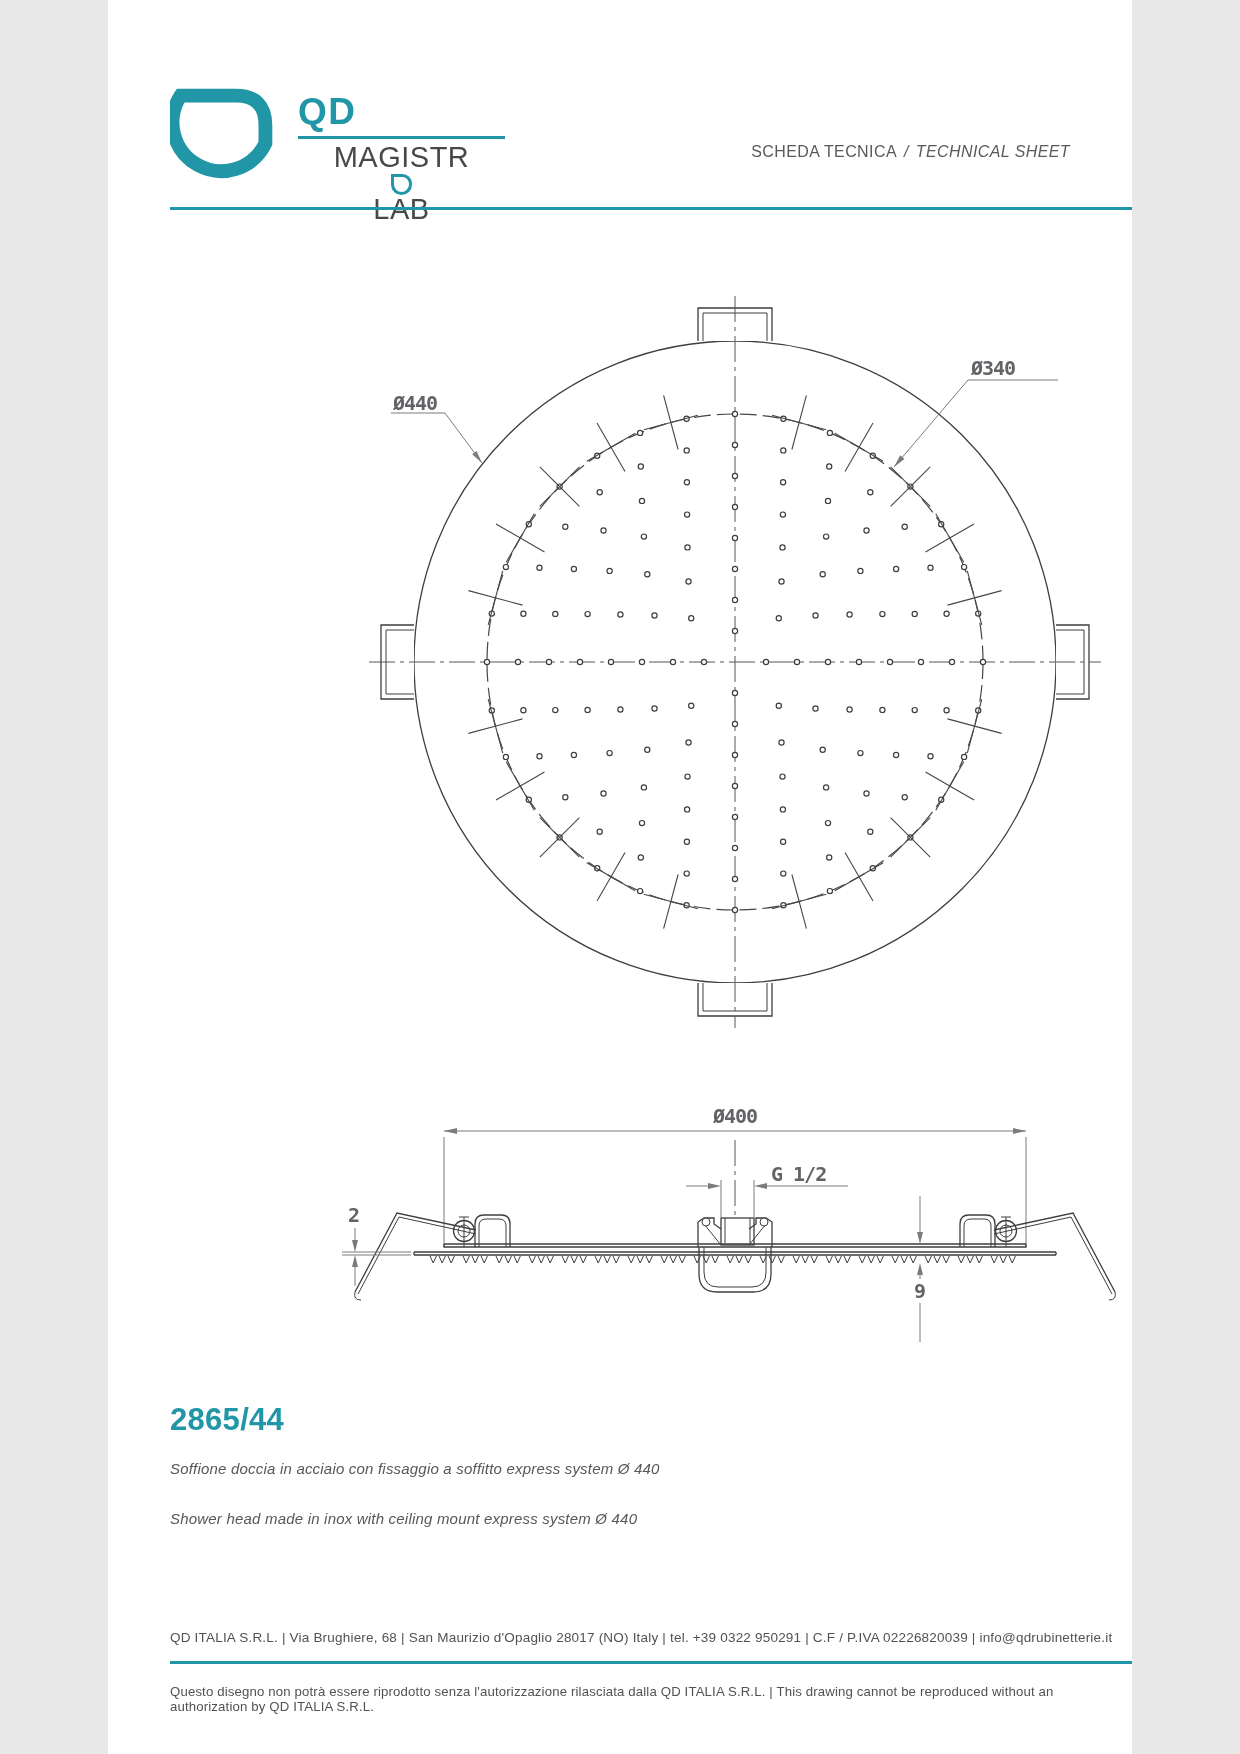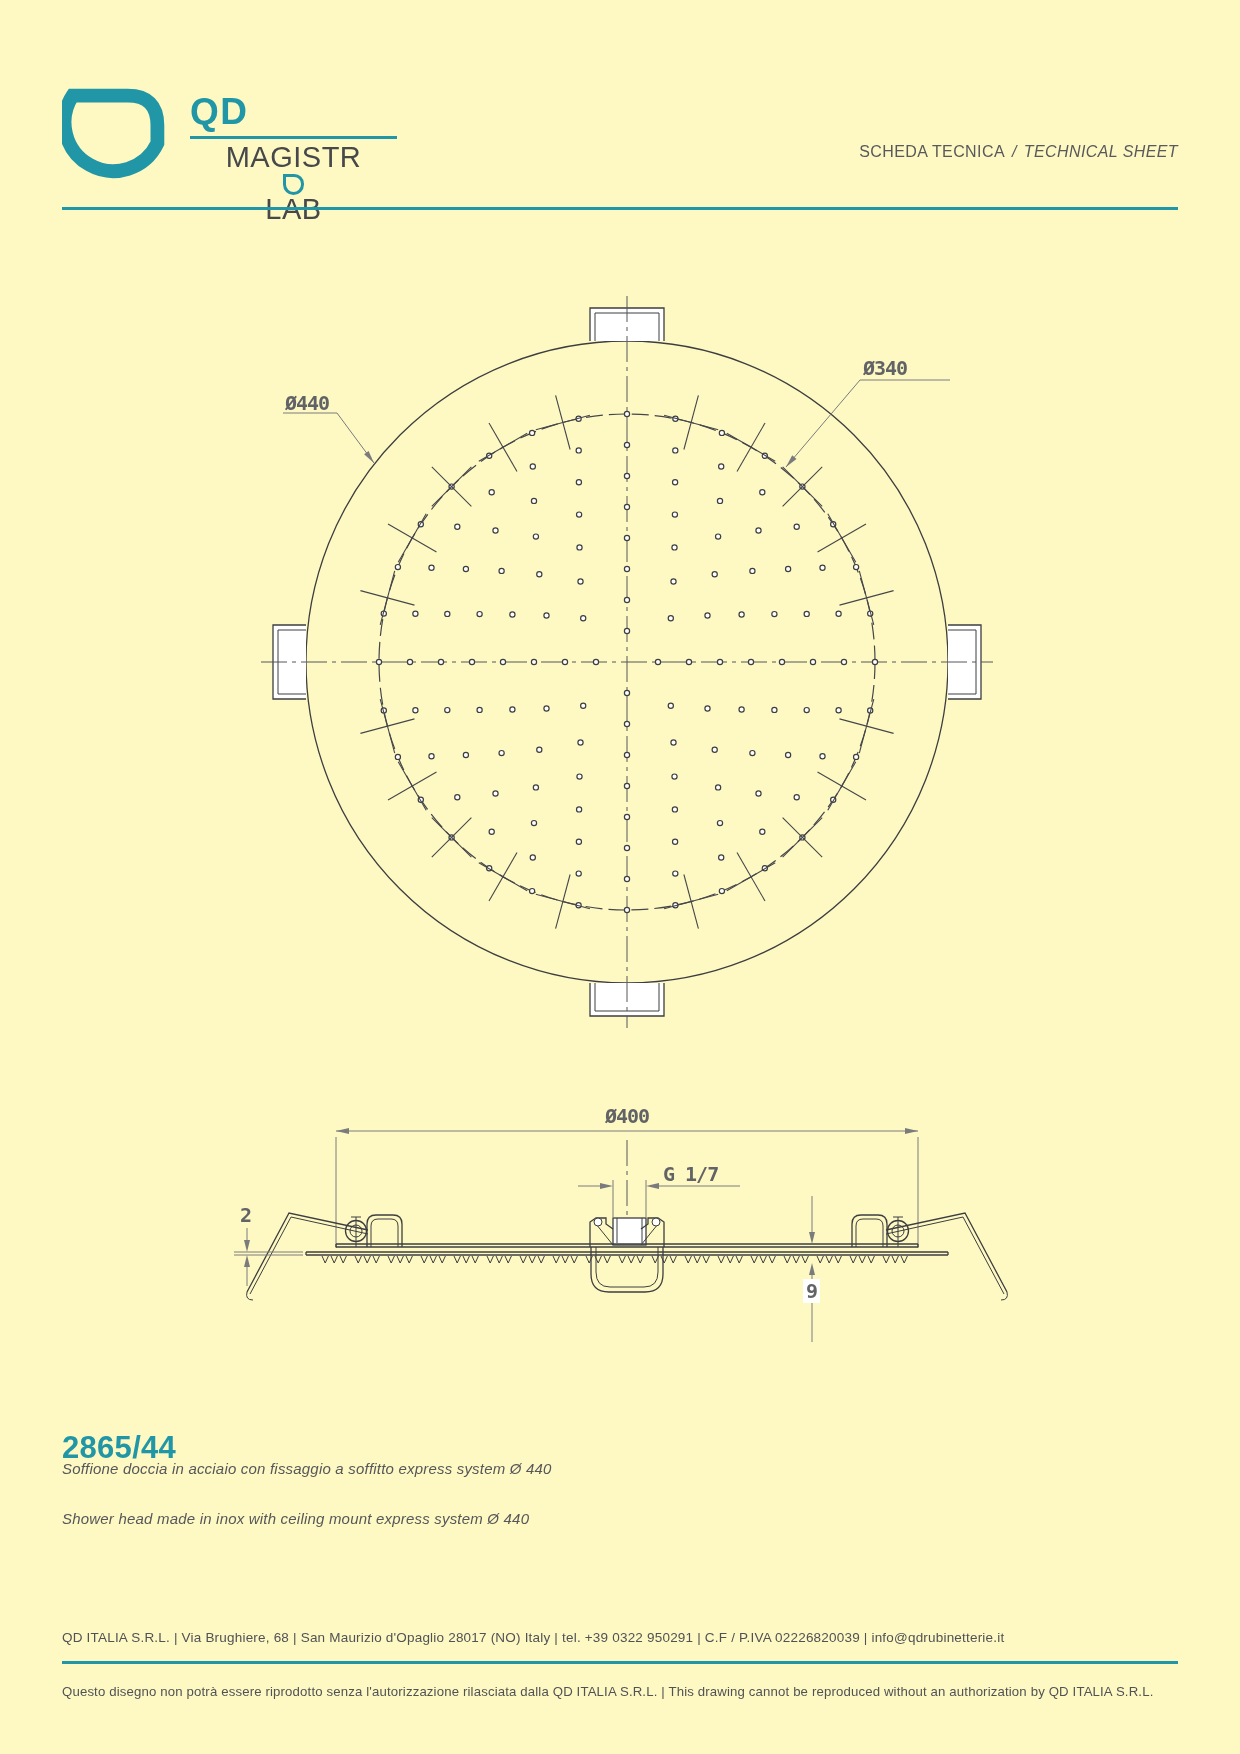--- a/index.html
+++ b/index.html
@@ -1,16 +1,16 @@
 <!DOCTYPE html>
 <html><head>
 <meta charset="utf-8">
 <style>
   html,body{margin:0;padding:0;background:#e8e8e8;}
-  .page{position:relative;width:1240px;height:1754px;background:#fef9c3;margin:0 auto;
+  .page{position:relative;width:1024px;height:1754px;background:#ffffff;margin:0 auto;
         font-family:"Liberation Sans",sans-serif;overflow:hidden;}
 
   
   .brand{position:absolute;left:62px;top:85px;width:360px;height:110px;}
   .brand-drop{position:absolute;left:0;top:0;}
   .brand-text{position:absolute;left:128px;top:8px;}
   .brand-qd{font-size:37px;font-weight:700;color:#2196a7;letter-spacing:1.5px;line-height:1;}
   .brand-rule{width:207px;height:3px;background:#2196a7;margin-top:6px;}
   .brand-main{display:flex;align-items:center;font-size:29px;font-weight:400;color:#47484a;
               letter-spacing:0.5px;line-height:1;margin-top:4px;flex-direction:column;}
@@ -35,21 +35,21 @@
   #dots circle{fill:#ffffff;stroke:#3d3e40;stroke-width:1.2;}
   #ring-ticks line{stroke:#45464a;stroke-width:1.1;}
   #teeth path{fill:none;stroke:#3d3e40;stroke-width:1;}
 
   .dim-label{position:absolute;font-family:"DejaVu Sans Mono",monospace;font-size:20px;
              color:#626366;letter-spacing:-1px;white-space:nowrap;font-weight:bold;}
   .dim-label.bg{background:#ffffff;padding:0 3px;}
 
   
   .product-code{position:absolute;left:62px;top:1402px;font-size:31px;font-weight:700;
-                color:#2196a7;letter-spacing:0.3px;margin-top:28px;}
+                color:#2196a7;letter-spacing:0.3px;}
   .desc{position:absolute;left:62px;font-size:15px;font-style:italic;color:#56575a;letter-spacing:0.2px;}
   .desc-it{top:1460px;}
   .desc-en{top:1510px;}
 
   
   .footer-contact{position:absolute;left:62px;top:1630px;font-size:13.5px;color:#515255;letter-spacing:0.2px;}
   .footer-disclaimer{position:absolute;left:62px;top:1684px;font-size:13.2px;color:#515255;letter-spacing:0.15px;}
 </style>
 </head>
 <body>
@@ -409,21 +409,21 @@
 
     <line class="dim" x1="812" y1="1196" x2="812" y2="1232"></line>
     <polygon class="dimf" points="812,1244 809,1232 815,1232"></polygon>
     <polygon class="dimf" points="812,1263 809,1275 815,1275"></polygon>
     <line class="dim" x1="812" y1="1275" x2="812" y2="1342"></line>
   </svg>
 
   <span class="dim-label" style="left:285px;top:391px;">Ø440</span>
   <span class="dim-label" style="left:863px;top:356px;">Ø340</span>
   <span class="dim-label" style="left:587px;top:1104px;width:80px;text-align:center;">Ø400</span>
-  <span class="dim-label" style="left:663px;top:1162px;">G 1/7</span>
+  <span class="dim-label" style="left:663px;top:1162px;">G 1/2</span>
   <span class="dim-label" style="left:240px;top:1203px;">2</span>
   <span class="dim-label bg" style="left:803px;top:1279px;">9</span>
 
   <div class="product-code">2865/44</div>
   <div class="desc desc-it">Soffione doccia in acciaio con fissaggio a soffitto express system Ø 440</div>
   <div class="desc desc-en">Shower head made in inox with ceiling mount express system Ø 440</div>
 
   <div class="footer-contact">QD ITALIA S.R.L. | Via Brughiere, 68 | San Maurizio d'Opaglio 28017 (NO) Italy | tel. +39 0322 950291 | C.F / P.IVA 02226820039 | info@qdrubinetterie.it</div>
   <div class="rule-accent rule-bottom"></div>
   <div class="footer-disclaimer">Questo disegno non potrà essere riprodotto senza l'autorizzazione rilasciata dalla QD ITALIA S.R.L. | This drawing cannot be reproduced without an authorization by QD ITALIA S.R.L.</div>

